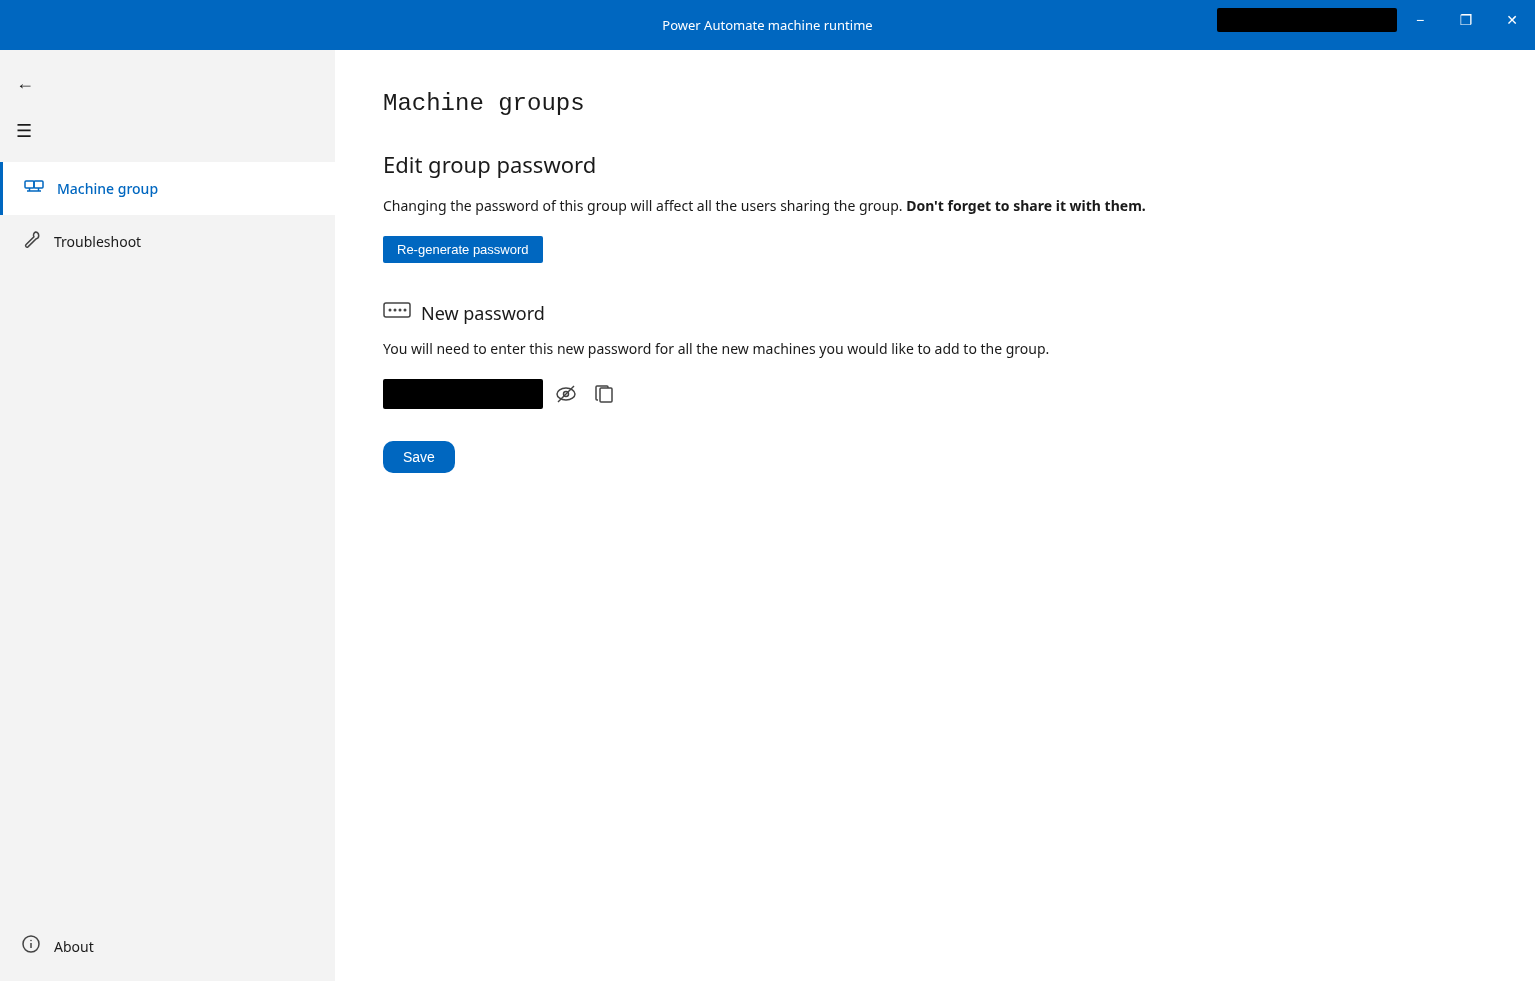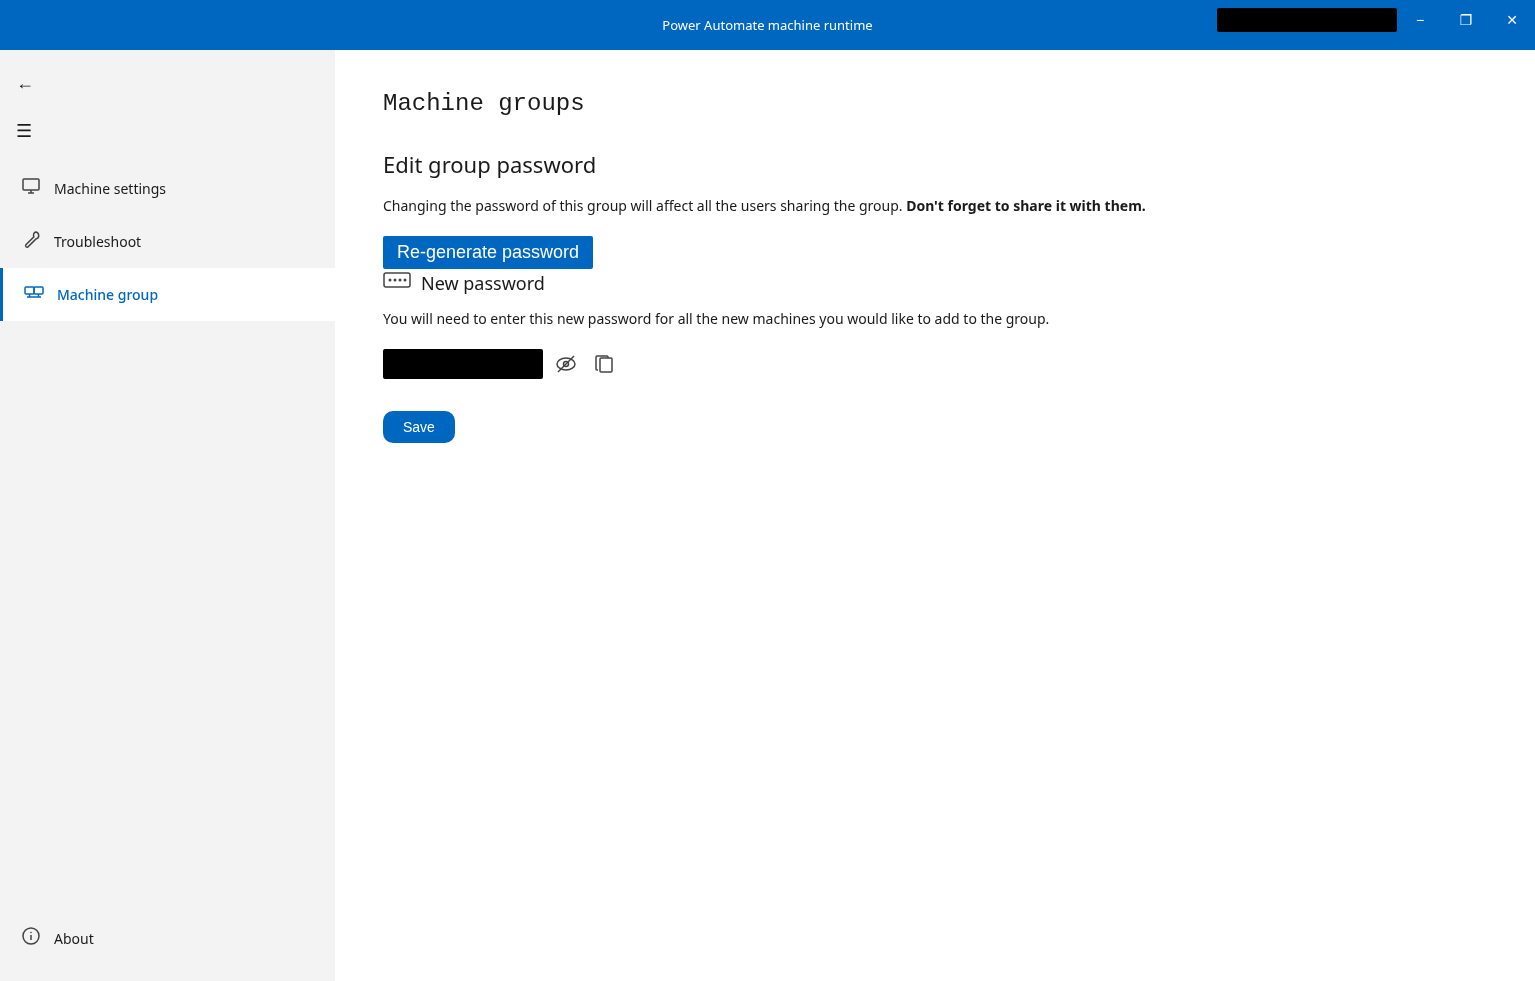--- a/index.html
+++ b/index.html
@@ -121,21 +121,21 @@
       font-size: 18px;
       color: #444;
       width: 22px;
       text-align: center;
     }
     .sidebar-item.active .sidebar-icon {
       color: #0067c0;
     }
     .sidebar-bottom {
       margin-top: auto;
-      padding-bottom: 16px;
+      padding-bottom: 8px;
     }
     .sidebar-about {
       display: flex;
       align-items: center;
       gap: 12px;
       padding: 14px 20px;
       cursor: pointer;
       font-size: 14px;
       color: #1a1a1a;
     }
@@ -167,24 +167,25 @@
       line-height: 1.5;
     }
     .description-text strong {
       font-weight: 700;
     }
     .regen-btn {
       background: #0067c0;
       color: #fff;
       border: none;
       padding: 6px 14px;
-      font-size: 18px;
+      font-size: 13px;
       font-weight: 500;
       cursor: pointer;
       border-radius: 2px;
+      margin-bottom: 36px;
     }
 
     .password-section-title {
       display: flex;
       align-items: center;
       gap: 10px;
       font-size: 18px;
       font-weight: 400;
       color: #1a1a1a;
       margin-bottom: 12px;
@@ -250,51 +251,41 @@
 
   <div class="sidebar">
     <div class="sidebar-back">
       <span class="back-arrow">←</span>
     </div>
     <div class="sidebar-hamburger">
       <span class="hamburger-icon">☰</span>
     </div>
     <nav class="sidebar-nav">
 
-      <div class="sidebar-item">
-        <span class="sidebar-icon">
-          <svg width="20" height="20" viewBox="0 0 20 20" fill="none" xmlns="http://www.w3.org/2000/svg">
-            <rect x="2" y="3" width="16" height="11" rx="1" stroke="#444" stroke-width="1.5" fill="none"></rect>
-            <line x1="7" y1="17" x2="13" y2="17" stroke="#444" stroke-width="1.5"></line>
-            <line x1="10" y1="14" x2="10" y2="17" stroke="#444" stroke-width="1.5"></line>
-          </svg>
-        </span>
-        <span class="sidebar-item-label">Machine settings</span>
-      </div>
-
-      <div class="sidebar-item">
-        <span class="sidebar-icon">
-          <svg width="20" height="20" viewBox="0 0 20 20" fill="none" xmlns="http://www.w3.org/2000/svg">
-            <path d="M14.5 3a3.5 3.5 0 0 1 .5 6.9l-8 8a1.5 1.5 0 0 1-2.1-2.1l8-8A3.5 3.5 0 0 1 14.5 3z" stroke="#444" stroke-width="1.5" fill="none"></path>
-          </svg>
-        </span>
-        <span class="sidebar-item-label">Troubleshoot</span>
-      </div>
 
       <div class="sidebar-item active">
         <span class="sidebar-icon">
           <svg width="20" height="20" viewBox="0 0 20 20" fill="none" xmlns="http://www.w3.org/2000/svg">
             <rect x="1" y="5" width="9" height="7" rx="1" stroke="#0067c0" stroke-width="1.5" fill="none"></rect>
             <rect x="10" y="5" width="9" height="7" rx="1" stroke="#0067c0" stroke-width="1.5" fill="none"></rect>
             <line x1="5.5" y1="12" x2="5.5" y2="15" stroke="#0067c0" stroke-width="1.5"></line>
             <line x1="14.5" y1="12" x2="14.5" y2="15" stroke="#0067c0" stroke-width="1.5"></line>
             <line x1="3" y1="15" x2="17" y2="15" stroke="#0067c0" stroke-width="1.5"></line>
           </svg>
         </span>
         <span class="sidebar-item-label">Machine group</span>
+      </div>
+
+      <div class="sidebar-item">
+        <span class="sidebar-icon">
+          <svg width="20" height="20" viewBox="0 0 20 20" fill="none" xmlns="http://www.w3.org/2000/svg">
+            <path d="M14.5 3a3.5 3.5 0 0 1 .5 6.9l-8 8a1.5 1.5 0 0 1-2.1-2.1l8-8A3.5 3.5 0 0 1 14.5 3z" stroke="#444" stroke-width="1.5" fill="none"></path>
+          </svg>
+        </span>
+        <span class="sidebar-item-label">Troubleshoot</span>
       </div>
     </nav>
 
     <div class="sidebar-bottom">
       <div class="sidebar-about">
         <span class="sidebar-icon">
           <svg width="20" height="20" viewBox="0 0 20 20" fill="none" xmlns="http://www.w3.org/2000/svg">
             <circle cx="10" cy="10" r="8" stroke="#444" stroke-width="1.5" fill="none"></circle>
             <line x1="10" y1="9" x2="10" y2="14" stroke="#444" stroke-width="1.5"></line>
             <circle cx="10" cy="6.5" r="0.8" fill="#444"></circle>

